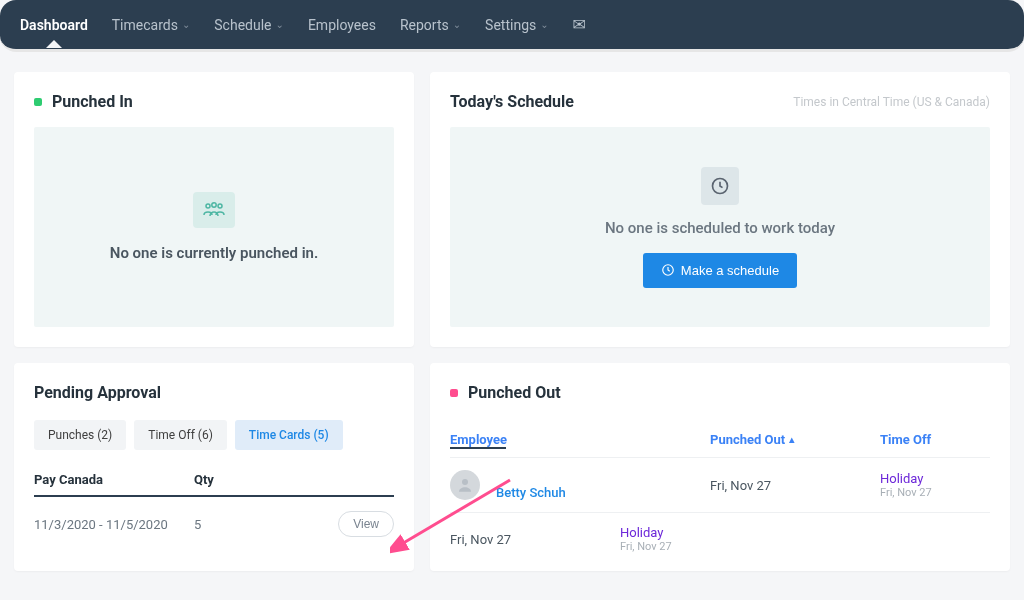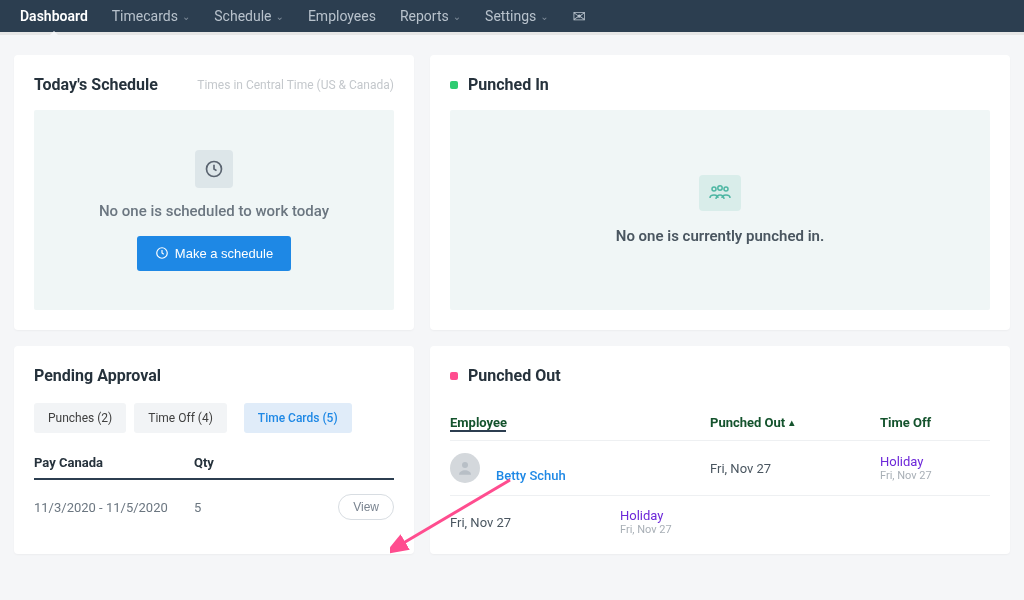--- a/index.html
+++ b/index.html
@@ -1,17 +1,17 @@
 <!DOCTYPE html>
 <html><head>
 <meta charset="utf-8">
 <style>
 * { box-sizing: border-box; margin: 0; padding: 0; }
 body { font-family: -apple-system, BlinkMacSystemFont, "Segoe UI", Roboto, Arial, sans-serif; background: #f5f6f8; width: 1024px; height: 600px; overflow: hidden; }
-.navbar { background: #2c3e50; height: 35px; display: flex; align-items: center; padding: 0 20px; gap: 24px; border-bottom: 3px solid #e6e6e6; }
+.navbar { background: #2c3e50; height: 52px; display: flex; align-items: center; padding: 0 20px; gap: 24px; border-bottom: 3px solid #e6e6e6; border-radius: 16px; }
 .nav-item { color: #b8c2cc; font-size: 14px; cursor: pointer; display: flex; align-items: center; gap: 4px; }
 .nav-item.active { color: #fff; font-weight: 600; position: relative; }
 .nav-item.active::after { content: ''; position: absolute; bottom: -15px; left: 50%; transform: translateX(-50%); width: 0; height: 0; border-left: 8px solid transparent; border-right: 8px solid transparent; border-bottom: 8px solid #f5f6f8; z-index: 10; }
 .chevron { font-size: 10px; color: #7f8c9a; }
 .envelope-icon { color: #b8c2cc; font-size: 16px; }
 .content { display: grid; grid-template-columns: 400px 1fr; gap: 16px; padding: 20px 14px; }
 .card { background: #fff; border-radius: 4px; padding: 20px; box-shadow: 0 1px 2px rgba(0,0,0,0.04); }
 .card-header { display: flex; align-items: center; justify-content: space-between; margin-bottom: 16px; }
 .card-title { font-size: 16px; font-weight: 700; color: #26323c; }
 .card-sub { font-size: 12px; color: #c4c8cc; }
@@ -21,31 +21,31 @@
 .btn-primary { background: #1e88e5; color: #fff; border: none; padding: 10px 18px; border-radius: 3px; font-size: 13px; cursor: pointer; display: flex; align-items: center; gap: 6px; }
 .punched-in-card .card-header { justify-content: flex-start; gap: 10px; }
 .status-dot { width: 8px; height: 8px; border-radius: 2px; }
 .dot-green { background: #2ecc71; }
 .dot-pink { background: #ff4d8f; }
 .punched-in-body { background: #f0f6f6; height: 200px; display: flex; flex-direction: column; align-items: center; justify-content: center; border-radius: 2px; }
 .people-icon-box { background: #d9edea; width: 42px; height: 36px; border-radius: 4px; display: flex; align-items: center; justify-content: center; margin-bottom: 16px; }
 .punched-msg { color: #4a5660; font-size: 15px; font-weight: 600; }
 .tabs { display: flex; gap: 8px; margin-bottom: 14px; }
 .tab { background: #f2f4f6; padding: 8px 14px; font-size: 12px; border-radius: 3px; cursor: pointer; color: #404040; }
-.tab.active { background: #e0ecf9; color: #1e88e5; font-weight: 500; margin-left: 9px; }
+.tab.active { background: #e0ecf9; color: #1e88e5; font-weight: 500; }
 .pending-table { width: 100%; }
 .pending-head { display: flex; padding: 8px 0; border-bottom: 2px solid #2c3e50; font-size: 13px; font-weight: 700; color: #26323c; }
 .pending-row { display: flex; padding: 14px 0; font-size: 13px; color: #6b7680; align-items: center; }
 .col-period { flex: 0 0 160px; }
 .col-qty { flex: 0 0 80px; }
 .col-action { flex: 1; text-align: right; }
 .view-btn { border: 1px solid #d8dde2; background: #fff; color: #7a8490; padding: 5px 14px; border-radius: 14px; font-size: 12px; cursor: pointer; }
 .punched-out-card { padding-bottom: 0; }
 .po-table { width: 100%; }
-.po-head { display: flex; padding: 10px 0; font-size: 13px; font-weight: 700; color: #14532d; margin-top: 20px; }
+.po-head { display: flex; padding: 10px 0; font-size: 13px; font-weight: 700; color: #3b82f6; margin-top: 20px; }
 .po-col-emp { flex: 0 0 260px; position: relative; }
 .po-head .po-col-emp::after { content:''; position:absolute; bottom:-2px; left:0; width:56px; height:2px; background:#2c3e50; }
 .po-col-time { flex: 0 0 170px; display:flex; align-items:center; gap:4px; }
 .po-col-off { flex: 1; }
 .po-row { display: flex; padding: 12px 0; font-size: 13px; align-items: center; border-top: 1px solid #eef0f2; }
 .avatar { width: 30px; height: 30px; border-radius: 50%; background: #d4d8dc; margin-right: 16px; display:flex; align-items:center; justify-content:center; }
 .emp-name { color: #1e88e5; font-weight: 500; cursor: pointer; }
 .po-date { color: #4a5660; }
 .off-label { color: #6d28d9; font-size: 13px; }
 .off-sub { color: #a8afb6; font-size: 11px; }
@@ -78,20 +78,38 @@
       <span>Settings</span>
       <span class="chevron">⌄</span>
     </div>
   <div class="nav-item">
       <span class="envelope-icon">✉</span>
     </div>
 </div>
 
 <div class="content">
 
+  <div class="card punched-in-card">
+    <div class="card-header">
+      <span class="status-dot dot-green"></span>
+      <span class="card-title">Punched In</span>
+    </div>
+    <div class="punched-in-body">
+      <div class="people-icon-box">
+        <svg width="24" height="18" viewBox="0 0 24 18" fill="none" stroke="#4db6a3" stroke-width="1.5">
+            <circle cx="6" cy="5" r="2"></circle>
+            <circle cx="12" cy="4" r="2.2"></circle>
+            <circle cx="18" cy="5" r="2"></circle>
+            <path d="M2 14c0-2 2-3 4-3s4 1 4 3M14 14c0-2 2-3 4-3s4 1 4 3M8 15c0-2.5 2-4 4-4s4 1.5 4 4"></path>
+          </svg>
+      </div>
+      <div class="punched-msg">No one is currently punched in.</div>
+    </div>
+  </div>
+
   <div class="card">
     <div class="card-header">
       <span class="card-title">Today's Schedule</span>
       <span class="card-sub">Times in Central Time (US &amp; Canada)</span>
     </div>
     <div class="schedule-body">
       <div class="icon-box">
         <svg width="20" height="20" viewBox="0 0 24 24" fill="none" stroke="#5a6470" stroke-width="2">
             <circle cx="12" cy="12" r="9"></circle>
             <path d="M12 7v5l3 2"></path>
@@ -101,43 +119,25 @@
       <button class="btn-primary">
         <svg width="14" height="14" viewBox="0 0 24 24" fill="none" stroke="#fff" stroke-width="2">
             <circle cx="12" cy="12" r="9"></circle>
             <path d="M12 7v5l3 2"></path>
           </svg>
         <span>Make a schedule</span>
       </button>
     </div>
   </div>
 
-  <div class="card punched-in-card">
-    <div class="card-header">
-      <span class="status-dot dot-green"></span>
-      <span class="card-title">Punched In</span>
-    </div>
-    <div class="punched-in-body">
-      <div class="people-icon-box">
-        <svg width="24" height="18" viewBox="0 0 24 18" fill="none" stroke="#4db6a3" stroke-width="1.5">
-            <circle cx="6" cy="5" r="2"></circle>
-            <circle cx="12" cy="4" r="2.2"></circle>
-            <circle cx="18" cy="5" r="2"></circle>
-            <path d="M2 14c0-2 2-3 4-3s4 1 4 3M14 14c0-2 2-3 4-3s4 1 4 3M8 15c0-2.5 2-4 4-4s4 1.5 4 4"></path>
-          </svg>
-      </div>
-      <div class="punched-msg">No one is currently punched in.</div>
-    </div>
-  </div>
-
   <div class="card">
     <div class="card-title" style="margin-bottom:18px">Pending Approval</div>
     <div class="tabs">
       <div class="tab">Punches (2)</div>
-      <div class="tab">Time Off (4)</div>
+      <div class="tab">Time Off (6)</div>
       <div class="tab active">Time Cards (5)</div>
     </div>
     <div class="pending-table">
       <div class="pending-head">
         <div class="col-period">Pay Canada</div>
         <div class="col-qty">Qty</div>
         <div class="col-action"></div>
       </div>
       <div class="pending-row">
         <div class="col-period">11/3/2020 - 11/5/2020</div>

